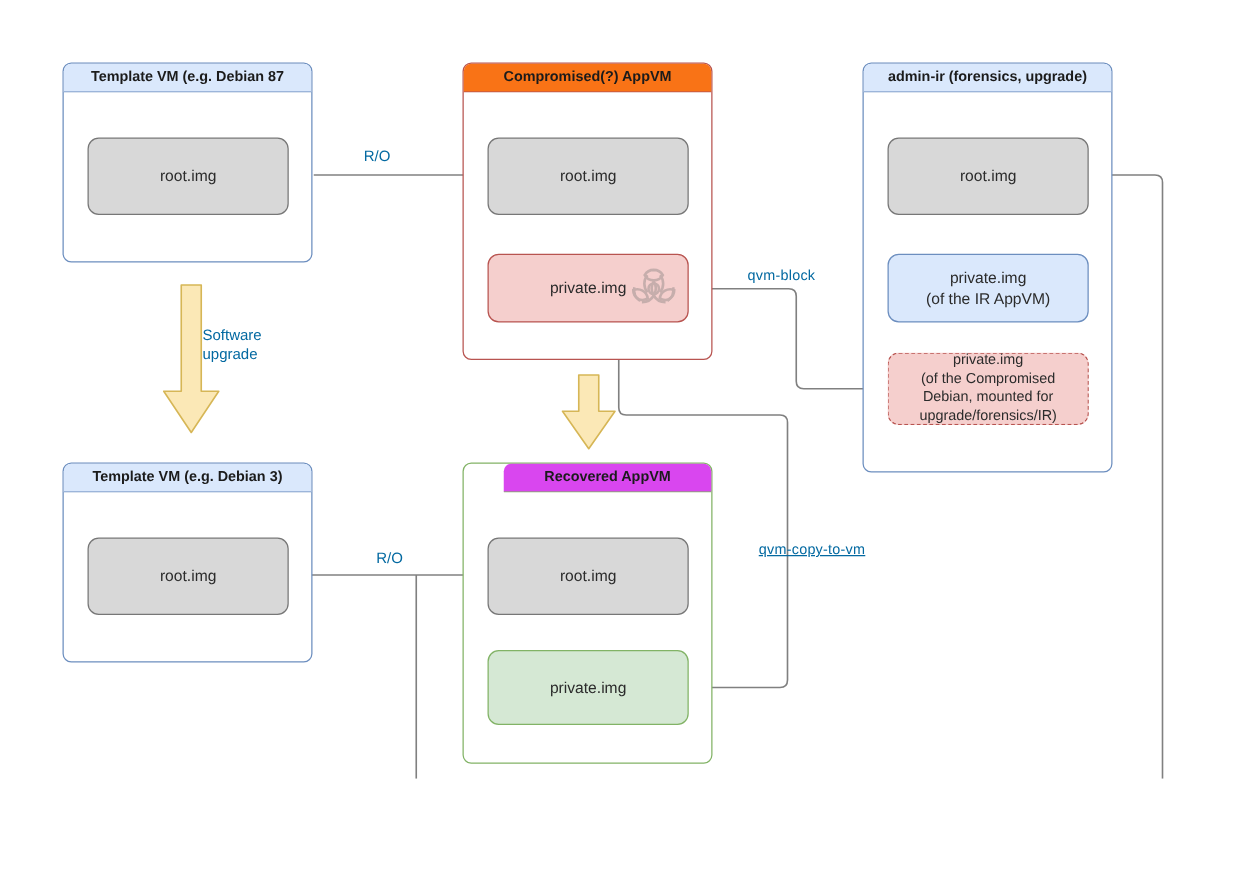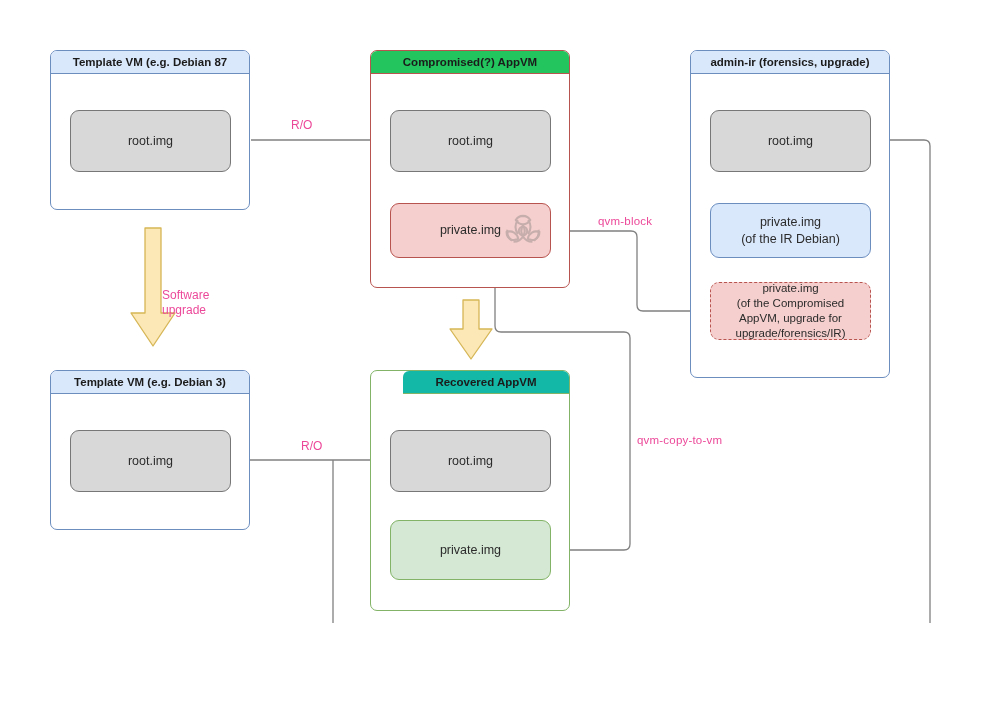--- a/index.html
+++ b/index.html
@@ -41,23 +41,23 @@
     font-size: 11.5px;
     font-weight: bold;
     color: #1b1b1b;
     border-radius: 6px 6px 0 0;
     overflow: hidden;
     white-space: nowrap;
   }
   .vm.blue  { border: 1.4px solid #6c8ebf; }
   .vm.blue  > .vm-title { background: #dae8fc; border-bottom: 1.2px solid #6c8ebf; }
   .vm.red   { border: 1.4px solid #b85450; }
-  .vm.red   > .vm-title { background: #22c55e; border-bottom: 1.2px solid #b85450; }
+  .vm.red   > .vm-title { background: #f97316; border-bottom: 1.2px solid #b85450; }
   .vm.green { border: 1.4px solid #82b366; }
-  .vm.green > .vm-title { background: #14b8a6; border-bottom: 1.2px solid #82b366; margin-left: 32px; }
+  .vm.green > .vm-title { background: #d946ef; border-bottom: 1.2px solid #82b366; margin-left: 32px; }
 
   
   .node {
     position: absolute;
     box-sizing: border-box;
     border-radius: 9px;
     display: flex;
     align-items: center;
     justify-content: center;
     text-align: center;
@@ -84,21 +84,21 @@
     height: 42px;
     opacity: 0.34;
     z-index: 1;
     pointer-events: none;
   }
 
   
   .edge-label {
     position: absolute;
     font-size: 12px;
-    color: #ec4899;
+    color: #0369a1;
     white-space: pre;
     line-height: 1.25;
   }
   .edge-label.small { font-size: 11.5px; letter-spacing: 0.2px; }
 
   
   .block-arrow { position: absolute; }
 </style>
 </head>
 <body>
@@ -163,26 +163,26 @@
   </div>
 
   <div class="vm blue" style="left:690px; top:50px; width:200px; height:328px;">
     <div class="vm-title">admin-ir (forensics, upgrade)</div>
   </div>
   <div class="node grey" style="left:710px; top:110px; width:161px; height:62px;">
     <span class="label">root.img</span>
   </div>
   <div class="node blue" style="left:710px; top:203px; width:161px; height:55px; flex-direction:column;">
     <span class="label">private.img</span>
-    <span class="label">(of the IR Debian)</span>
+    <span class="label">(of the IR AppVM)</span>
   </div>
   <div class="node redd" style="left:710px; top:282px; width:161px; height:58px; flex-direction:column;">
     <span class="label">private.img</span>
     <span class="label">(of the Compromised</span>
-    <span class="label">AppVM, upgrade for</span>
+    <span class="label">Debian, mounted for</span>
     <span class="label">upgrade/forensics/IR)</span>
   </div>
 
   <div class="vm blue" style="left:50px; top:370px; width:200px; height:160px;">
     <div class="vm-title">Template VM (e.g. Debian 3)</div>
   </div>
   <div class="node grey" style="left:70px; top:430px; width:161px; height:62px;">
     <span class="label">root.img</span>
   </div>
 
@@ -195,17 +195,17 @@
   <div class="node green" style="left:390px; top:520px; width:161px; height:60px;">
     <span class="label">private.img</span>
   </div>
 
   <div class="edge-label" style="left:291px; top:118px;">R/O</div>
 
   <div class="edge-label" style="left:301px; top:439px;">R/O</div>
 
   <div class="edge-label small" style="left:598px; top:214px;">qvm-block</div>
 
-  <div class="edge-label small" style="left:637px; top:433px;">qvm-copy-to-vm</div>
-
-  <div class="edge-label" style="left:162px; top:261px;margin-top:27px;">Software<br>upgrade</div>
+  <div class="edge-label small" style="left:607px; top:433px;text-decoration:underline;">qvm-copy-to-vm</div>
+
+  <div class="edge-label" style="left:162px; top:261px;">Software<br>upgrade</div>
 
 </div>
 
 </body></html>

